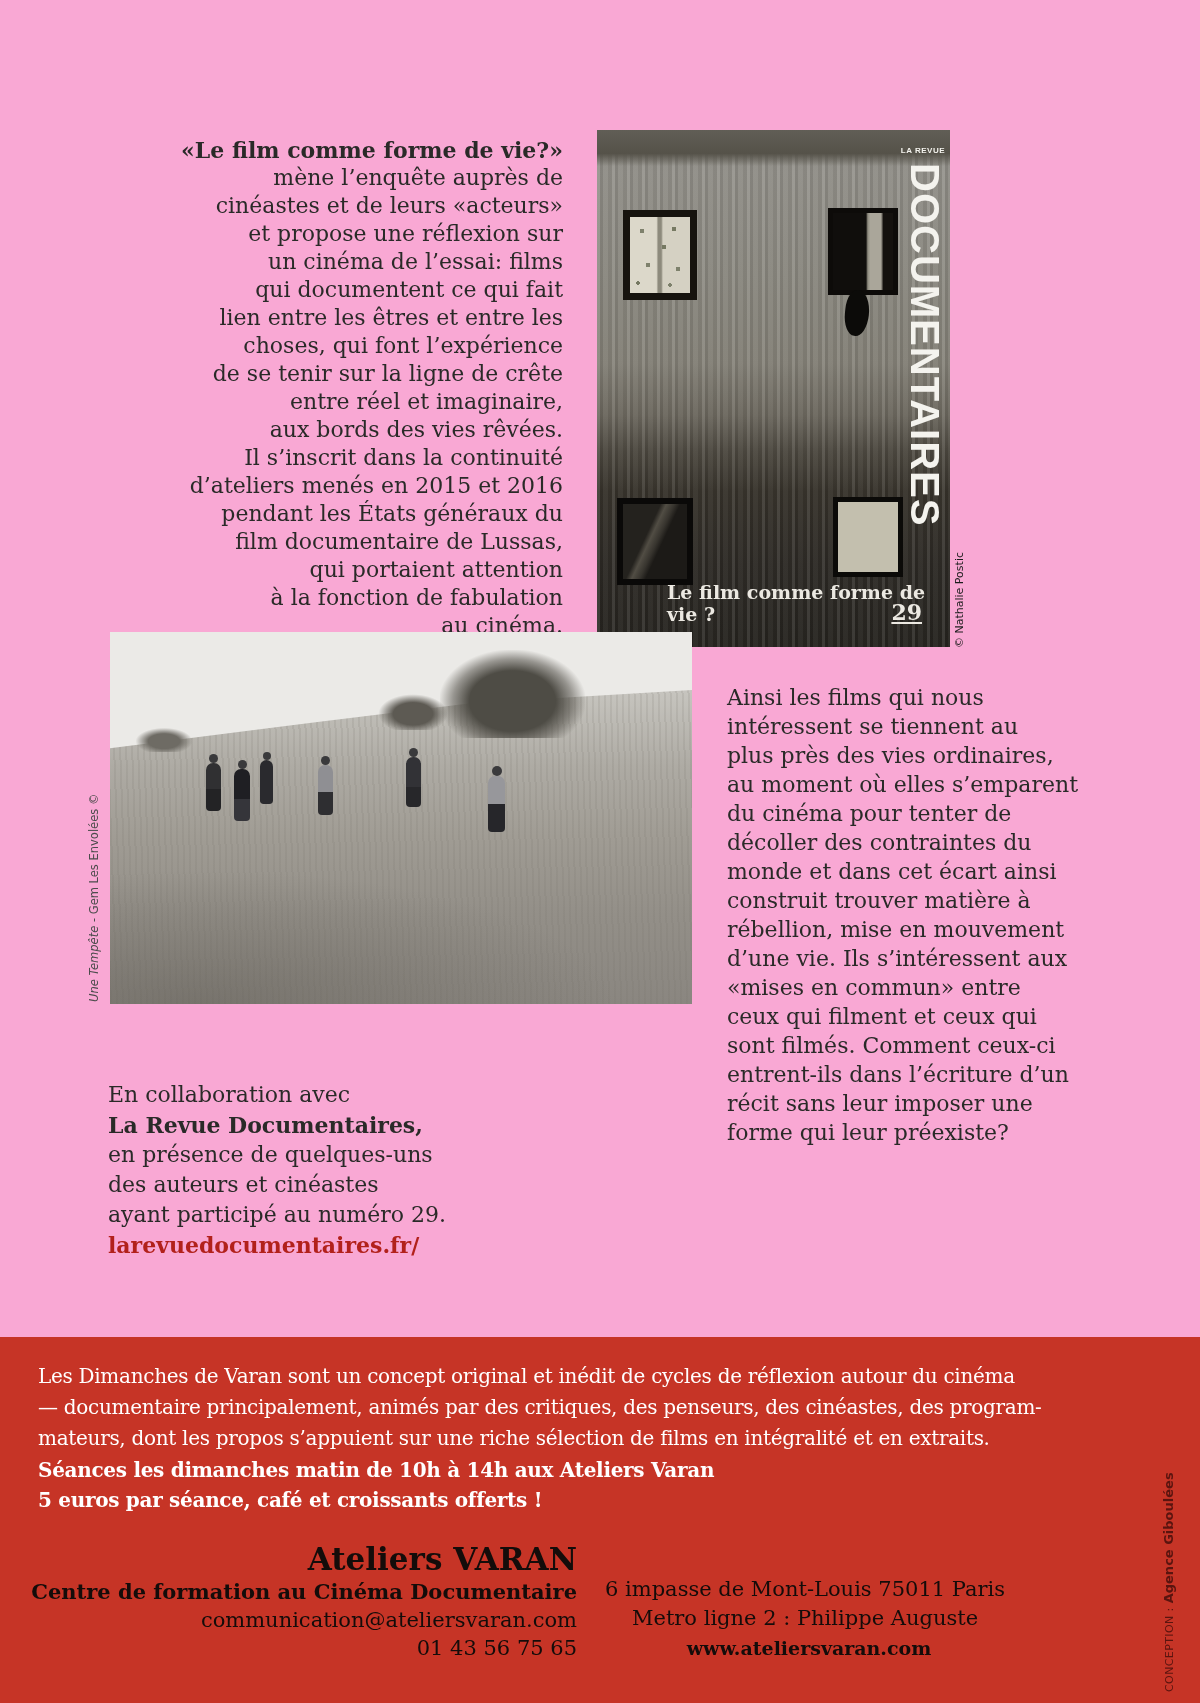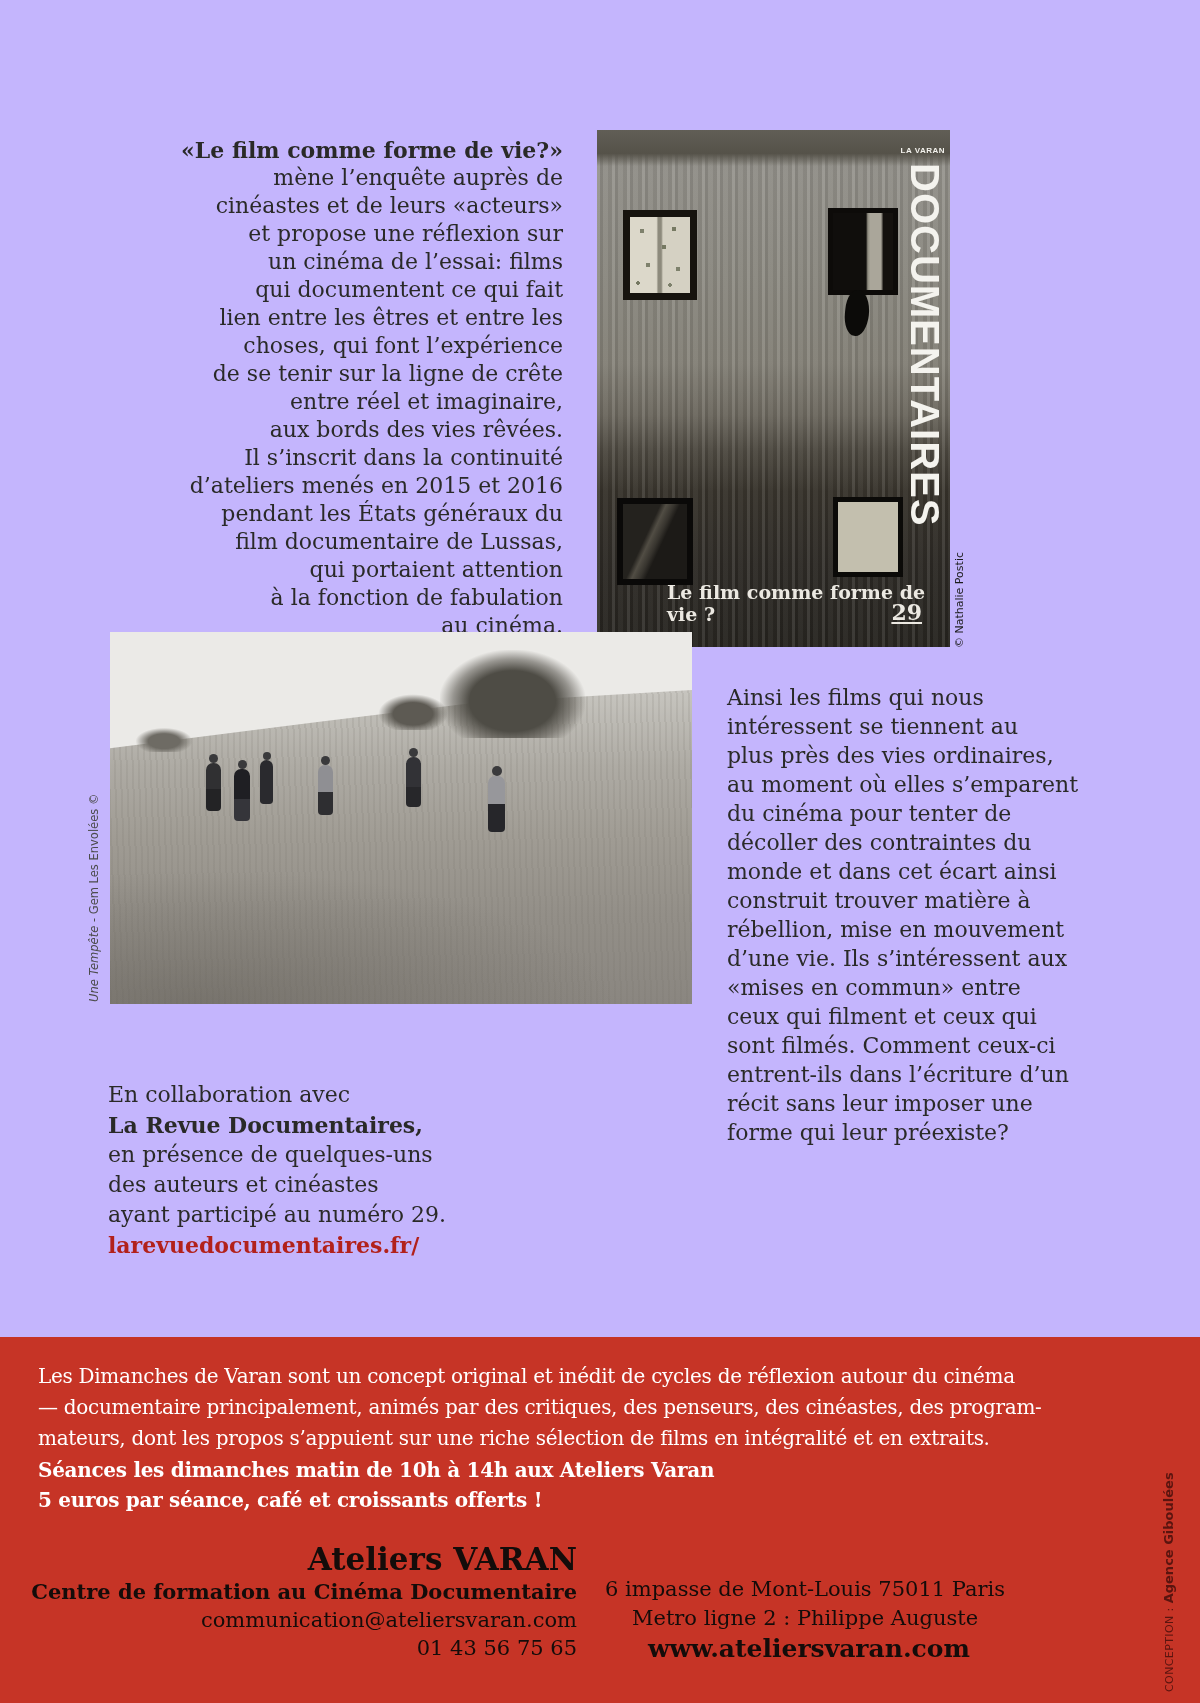--- a/index.html
+++ b/index.html
@@ -1,17 +1,17 @@
 <!DOCTYPE html>
 <html style="--banner-red: #c63426; --link-red: #b2211b; --text-dark: #2a2a28;"><head>
 <meta charset="utf-8">
 <title>Flyer</title>
 <style>
   html,body { margin:0; padding:0; background:#ffffff; }
-  .page { position:relative; width:1200px; height:1703px; background:#c4b5fd; overflow:hidden;
+  .page { position:relative; width:1200px; height:1703px; background:#f9a8d4; overflow:hidden;
           font-family:"DejaVu Serif","Liberation Serif",serif; color:var(--text-dark,#2a2a28); }
 
   
   .intro { position:absolute; left:140px; top:136px; width:423px; text-align:right;
            font-size:22px; line-height:28px; }
   .intro .lead { font-weight:bold; }
 
   
   .cover { position:absolute; left:597px; top:130px; width:353px; height:517px; background:#6f6d66; }
   .cover-photo { position:absolute; inset:0; overflow:hidden;
@@ -106,21 +106,21 @@
   .banner-par { position:absolute; left:38px; top:24px; color:#ffffff; font-weight:normal;
       font-size:20px; line-height:31px; letter-spacing:-0.3px; white-space:nowrap; }
   .banner-sched { position:absolute; left:38px; top:118px; color:#ffffff; font-weight:bold;
       font-size:20px; line-height:30px; letter-spacing:-0.3px; white-space:nowrap; }
   .org-block { position:absolute; right:623px; top:203px; text-align:right; color:#140c0a; white-space:nowrap; }
   .org-name { font-size:31px; line-height:38px; font-weight:bold; }
   .org-sub  { font-size:21px; line-height:28px; font-weight:bold; }
   .org-email,.org-phone { font-size:21px; line-height:28px; }
   .addr-block { position:absolute; left:605px; top:238px; color:#140c0a; white-space:nowrap;text-align:center; }
   .addr-block div { font-size:21px; line-height:29px; }
-  .addr-block .site { font-size:25px; line-height:31px; font-weight:bold;margin-left:8px; }
+  .addr-block .site { font-size:19px; line-height:31px; font-weight:bold;margin-left:8px; }
   .conception { position:absolute; left:1158px; top:1692px; transform:rotate(-90deg);
       transform-origin:0 0; white-space:nowrap; color:#5a140f;
       font-family:"DejaVu Sans","Liberation Sans",sans-serif; }
   .conception .lbl { font-size:11px; letter-spacing:.4px; }
   .conception .nm  { font-size:13px; font-weight:bold; margin-left:4px; }
 </style>
 </head>
 <body>
 
 <div class="page">
@@ -150,21 +150,21 @@
 
   <div class="cover">
     <div class="cover-photo">
       <div class="cover-topband"></div>
       <div class="win win-1"></div>
       <div class="win win-2"></div>
       <div class="cloth"></div>
       <div class="win win-3"></div>
       <div class="win win-4"></div>
     </div>
-    <div class="cover-masthead-small">LA VARAN</div>
+    <div class="cover-masthead-small">LA REVUE</div>
     <div class="cover-masthead">DOCUMENTAIRES</div>
     <div class="cover-caption">Le film comme forme de vie ?</div>
     <div class="cover-issue">29</div>
   </div>
   <div class="cover-credit">© Nathalie Postic</div>
 
   <div class="field-photo">
     <div class="sky"></div>
     <div class="shrub-left"></div>
     <div class="bush-small"></div>

